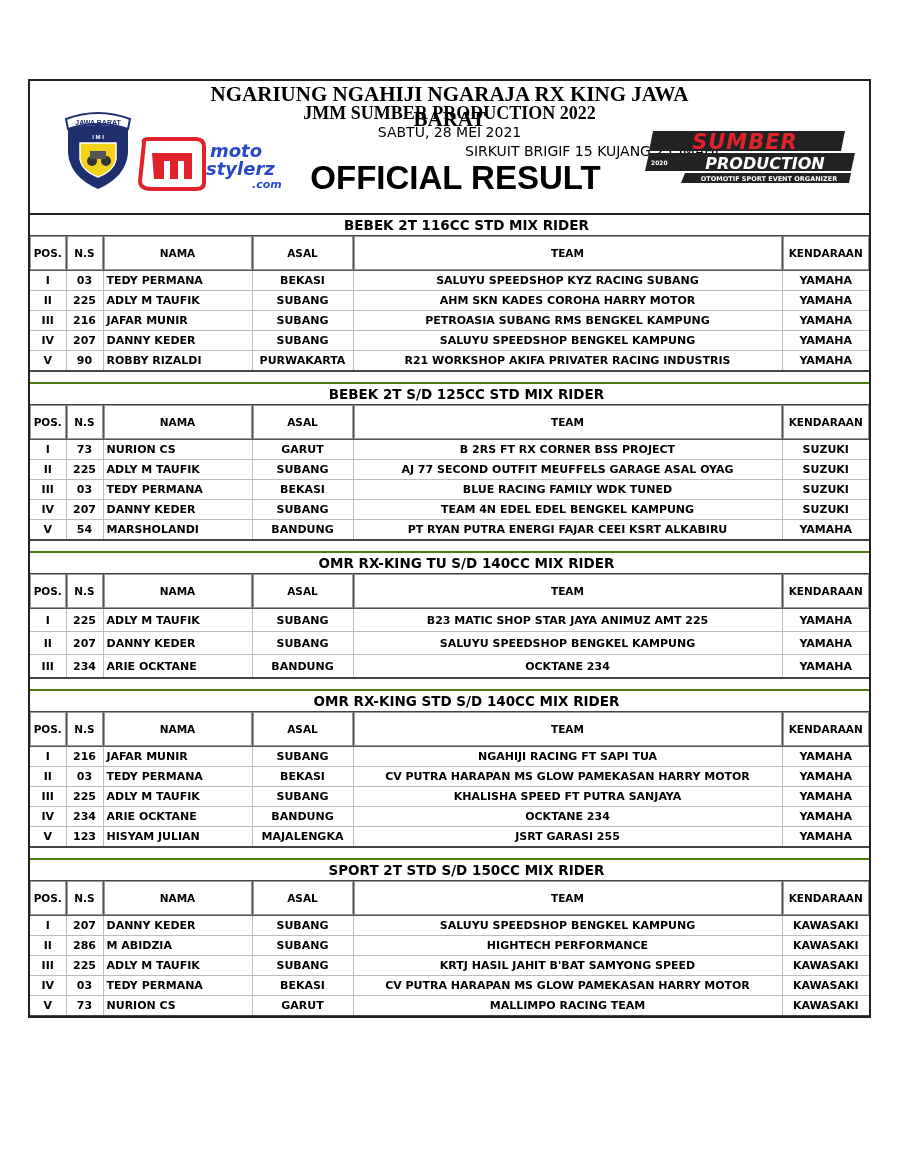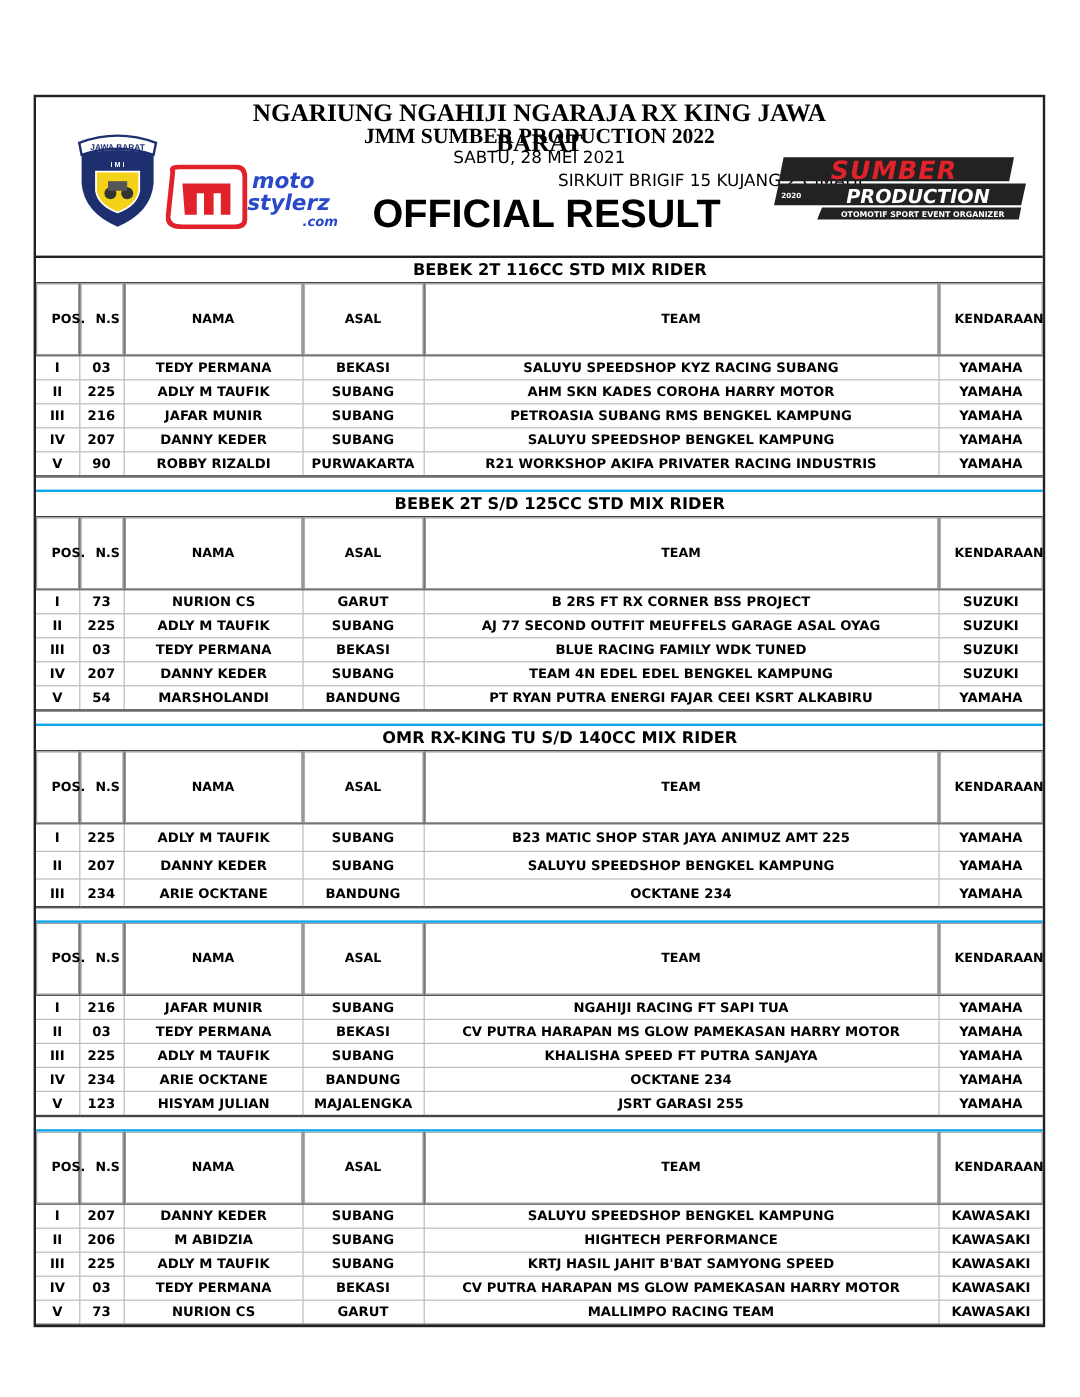--- a/index.html
+++ b/index.html
@@ -8,27 +8,27 @@
   .hdr{position:relative;height:132px;border-bottom:2px solid #222;}
   .t1,.t2{position:absolute;left:0;right:0;text-align:center;font-family:Liberation Serif, serif;font-weight:bold;}
   .t1{top:1px;font-size:21px;left:150px;right:150px;}
   .t2{top:22px;font-size:18px;left:150px;right:150px;}
   .t3{position:absolute;top:43px;left:150px;right:150px;text-align:center;font-size:14px;font-family:"DejaVu Sans",sans-serif;}
   .t4{position:absolute;top:62px;left:140px;right:150px;text-align:right;font-size:14px;}
   .t5{position:absolute;top:78px;left:152px;right:140px;text-align:center;font-family:"Liberation Sans",sans-serif;font-weight:bold;font-size:33px;}
   .badge{position:absolute;left:32px;top:28px;width:72px;height:82px;}
   .moto{position:absolute;left:108px;top:56px;width:164px;height:54px;}
   .sumber{position:absolute;left:615px;top:46px;width:212px;height:58px;}
-  .sec{border-top:2px solid #0ea5e9;}
+  .sec{border-top:2px solid #4d7c0f;}
   .sec:first-of-type{border-top:none;}
   .sec-title{text-align:center;font-weight:bold;font-size:13.5px;height:20px;line-height:20px;border-bottom:1px solid #444;padding-left:34px;}
   table{border-collapse:collapse;width:100%;table-layout:fixed;}
-  th{font-size:10.5px;font-weight:bold;border:1px solid #555;border-top:none;box-shadow:inset 0 0 0 1px #999;padding:13px;}
+  th{font-size:10.5px;font-weight:bold;border:1px solid #555;border-top:none;box-shadow:inset 0 0 0 1px #999;padding:0;}
   td{font-size:11px;font-weight:bold;border:1px solid #bbb;padding:0 2px;text-align:center;white-space:nowrap;overflow:hidden;}
-  td.nm{text-align:center;padding-left:3px;}
+  td.nm{text-align:left;padding-left:3px;}
   th:first-child,td:first-child{border-left:none;}
   th:last-child,td:last-child{border-right:none;}
   tr.hr th{height:34px;}
   tr.dr td{height:19px;}
   .sec.tall tr.dr td{height:22px;}
   .spacer{height:10px;border-top:1px solid #444;}
   tbody tr:last-child td{border-bottom:1px solid #444;}
 </style>
 </head>
 <body>
@@ -251,20 +251,21 @@
               <td>BANDUNG</td>
               <td>OCKTANE 234</td>
               <td>YAMAHA</td>
             </tr>
           </tbody>
     </table>
     <div class="spacer"></div>
   </div>
 
   <div class="sec">
+    <div class="sec-title">OMR RX-KING STD S/D 140CC MIX RIDER</div>
     <table>
       <colgroup>
         <col style="width:36px">
             <col style="width:37px">
             <col style="width:149px">
             <col style="width:101px">
             <col style="width:429px">
             <col>
       </colgroup>
       <thead>
@@ -317,20 +318,21 @@
               <td>MAJALENGKA</td>
               <td>JSRT GARASI 255</td>
               <td>YAMAHA</td>
             </tr>
           </tbody>
     </table>
     <div class="spacer"></div>
   </div>
 
   <div class="sec last">
+    <div class="sec-title">SPORT 2T STD S/D 150CC MIX RIDER</div>
     <table>
       <colgroup>
         <col style="width:36px">
             <col style="width:37px">
             <col style="width:149px">
             <col style="width:101px">
             <col style="width:429px">
             <col>
       </colgroup>
       <thead>
@@ -347,21 +349,21 @@
             <tr class="dr">
               <td>I</td>
               <td>207</td>
               <td class="nm">DANNY KEDER</td>
               <td>SUBANG</td>
               <td>SALUYU SPEEDSHOP BENGKEL KAMPUNG</td>
               <td>KAWASAKI</td>
             </tr>
             <tr class="dr">
               <td>II</td>
-              <td>206</td>
+              <td>286</td>
               <td class="nm">M ABIDZIA</td>
               <td>SUBANG</td>
               <td>HIGHTECH PERFORMANCE</td>
               <td>KAWASAKI</td>
             </tr>
             <tr class="dr">
               <td>III</td>
               <td>225</td>
               <td class="nm">ADLY M TAUFIK</td>
               <td>SUBANG</td>

